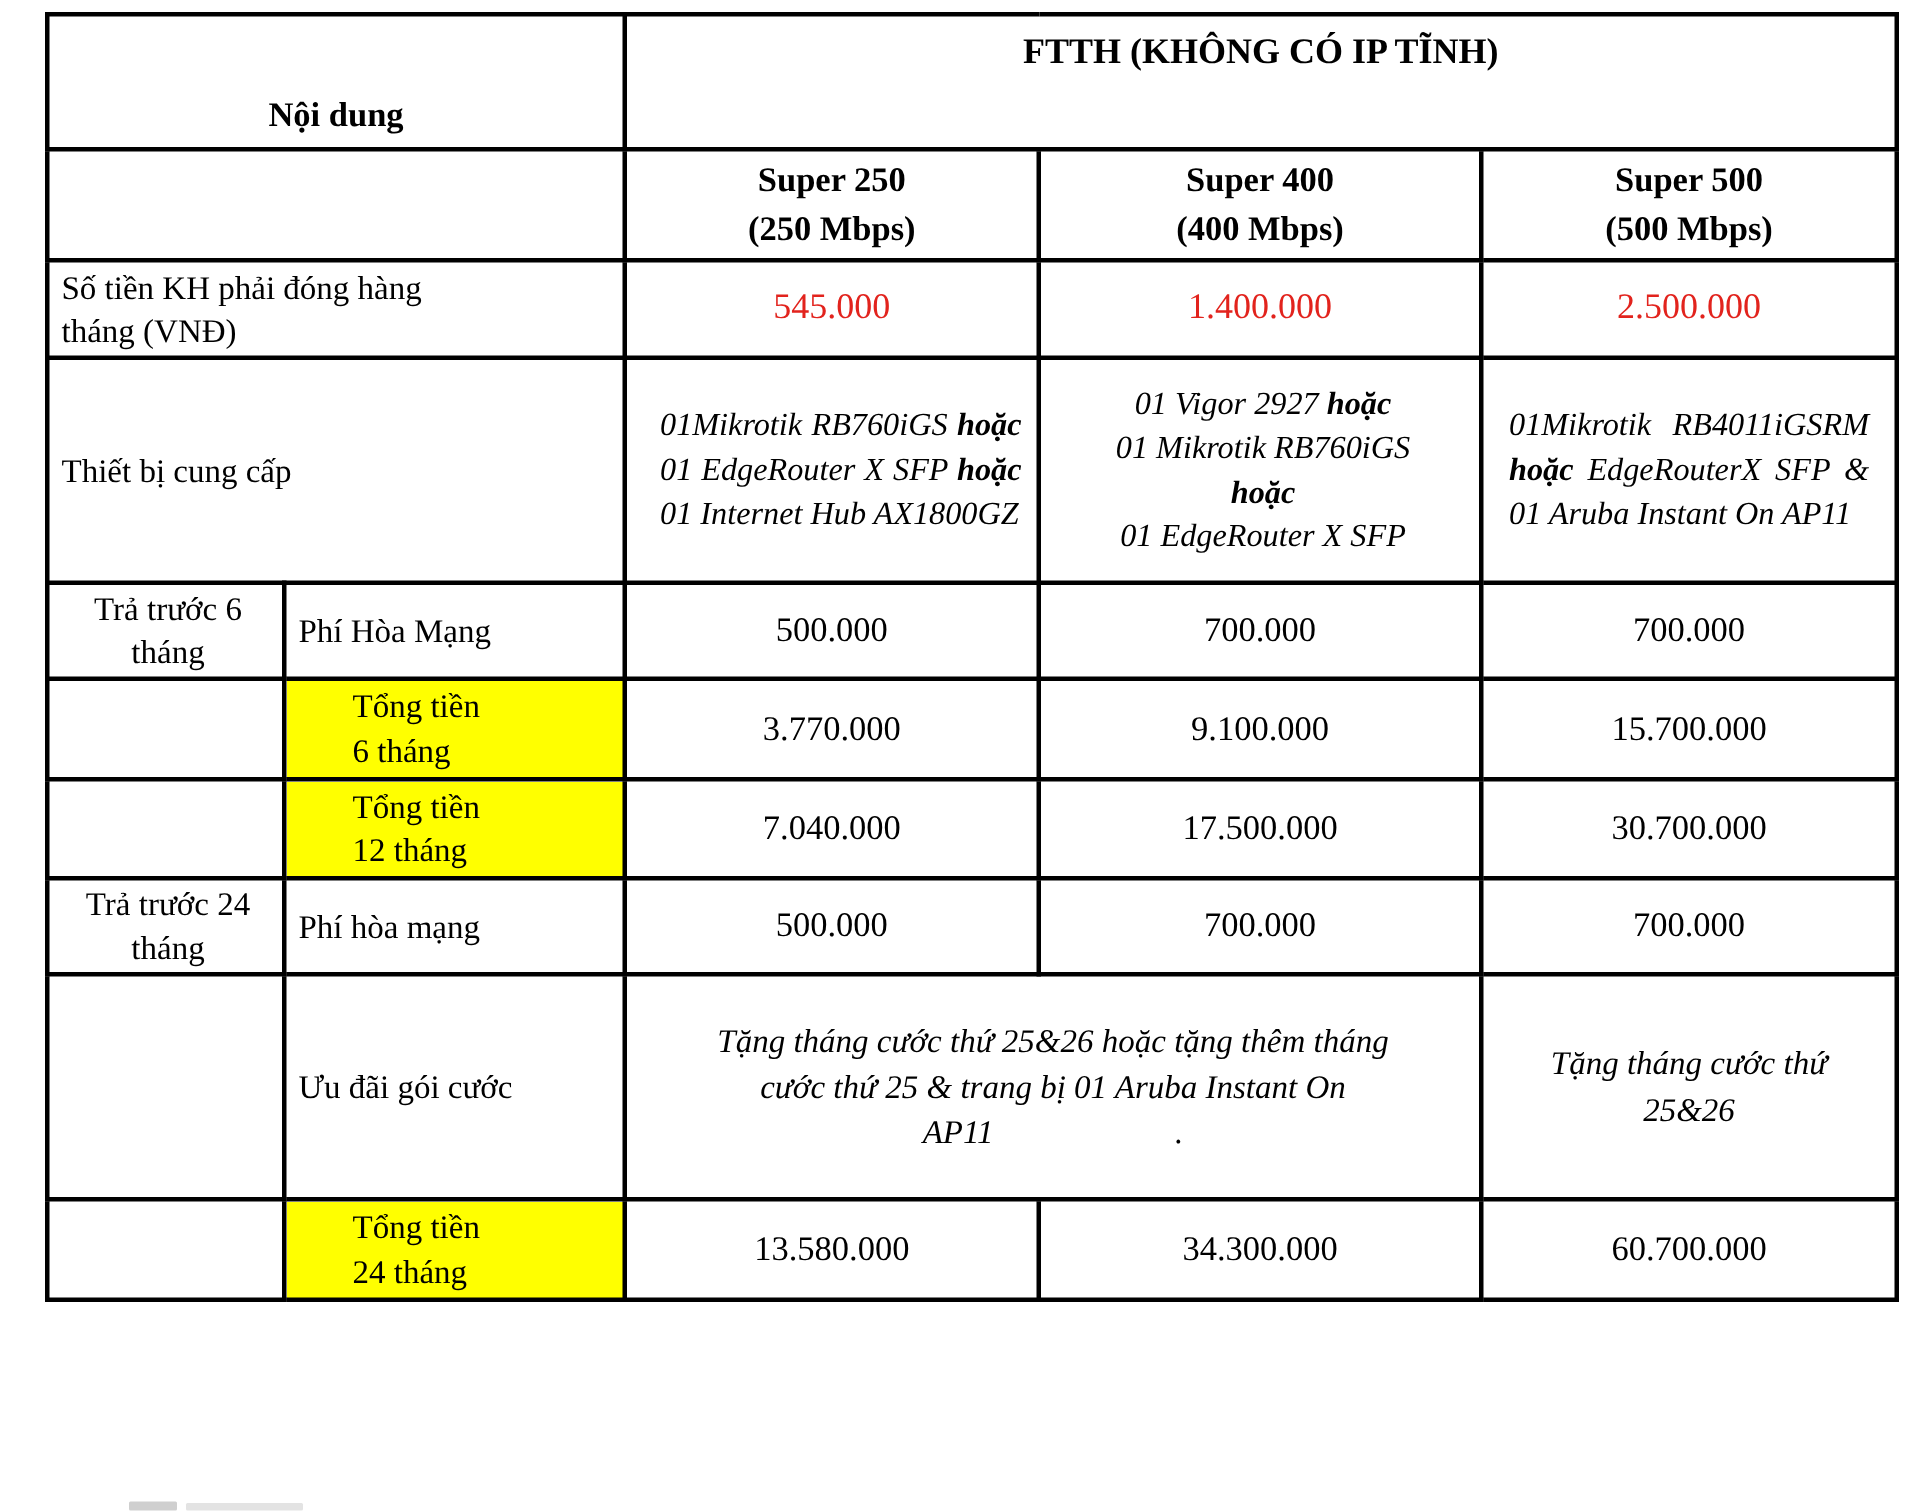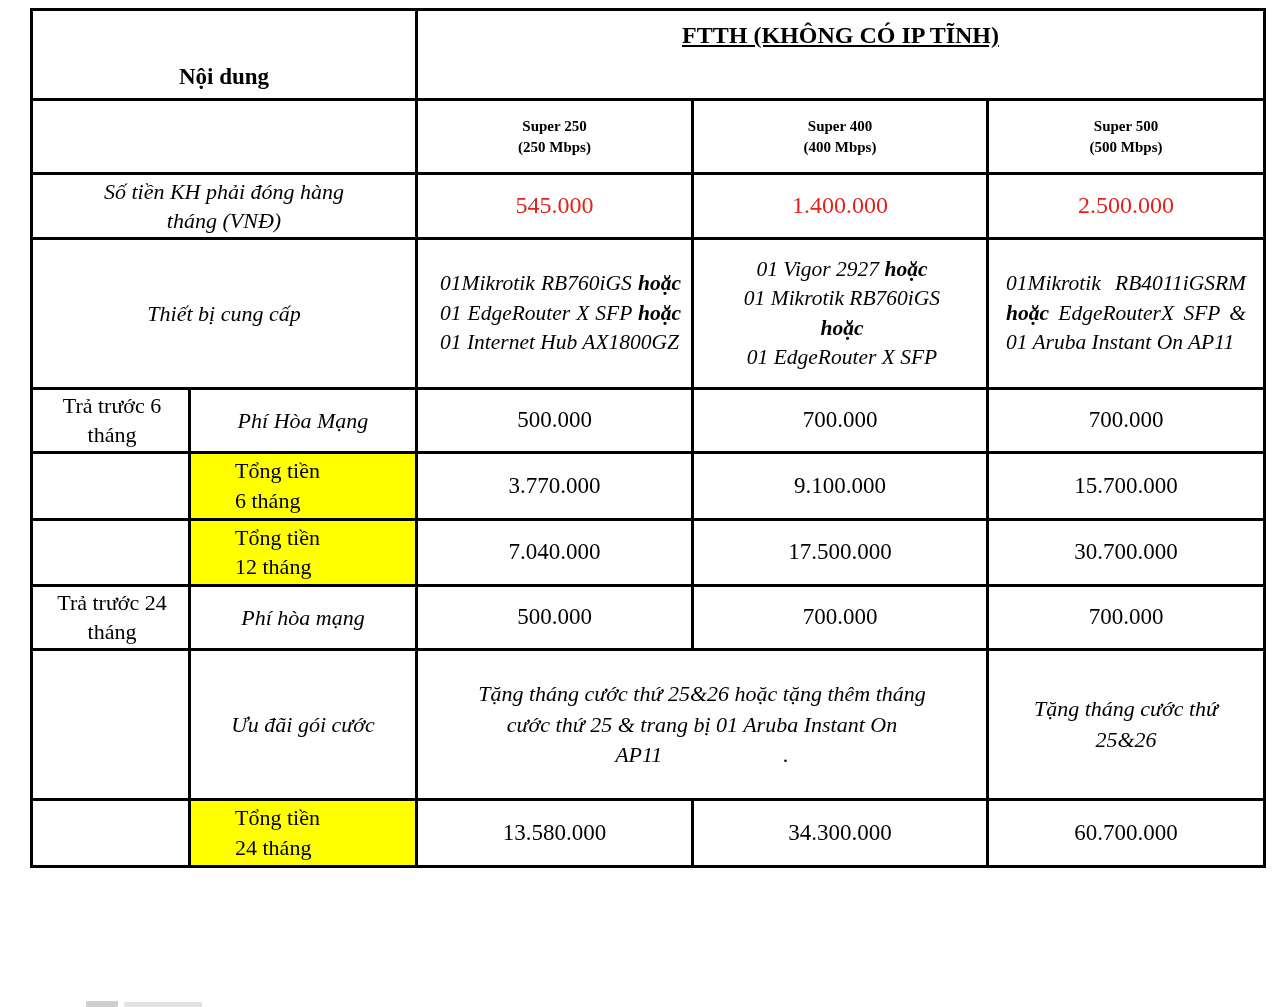--- a/index.html
+++ b/index.html
@@ -24,39 +24,38 @@
   }
   td{
     border:3px solid var(--border);
     vertical-align:middle;
     font-size:22px;
     line-height:1.32;
     padding:2px 8px;
     white-space:pre-line;
     overflow:hidden;
   }
-  .center{text-align:center;font-style:italic;}
+  .center{}
   .noidung{
     vertical-align:bottom;
     text-align:center;
     font-weight:bold;
     font-size:23px;
     padding-bottom:6px;
   }
   .ftth{
     text-align:center;
     font-weight:bold;
     font-size:24px;
     padding-bottom:39px;
-    text-decoration:underline;
   }
   .plan{
     text-align:center;
     font-weight:bold;
-    font-size:15px;
+    font-size:23px;
     line-height:1.4;
   }
   .num{
     font-weight:normal;
     font-size:23px;
     text-align:center;
     white-space:normal;
   }
   .rednum{
     color:var(--red);

